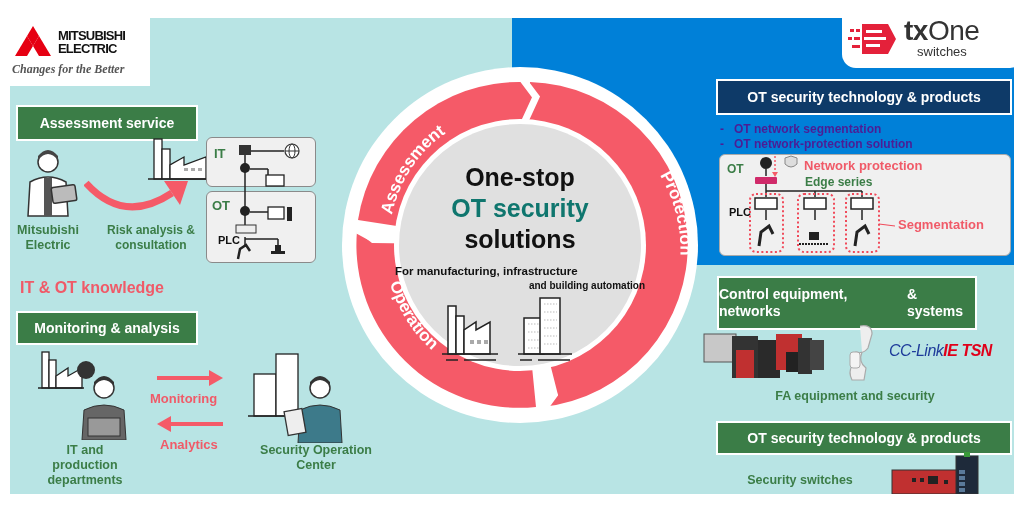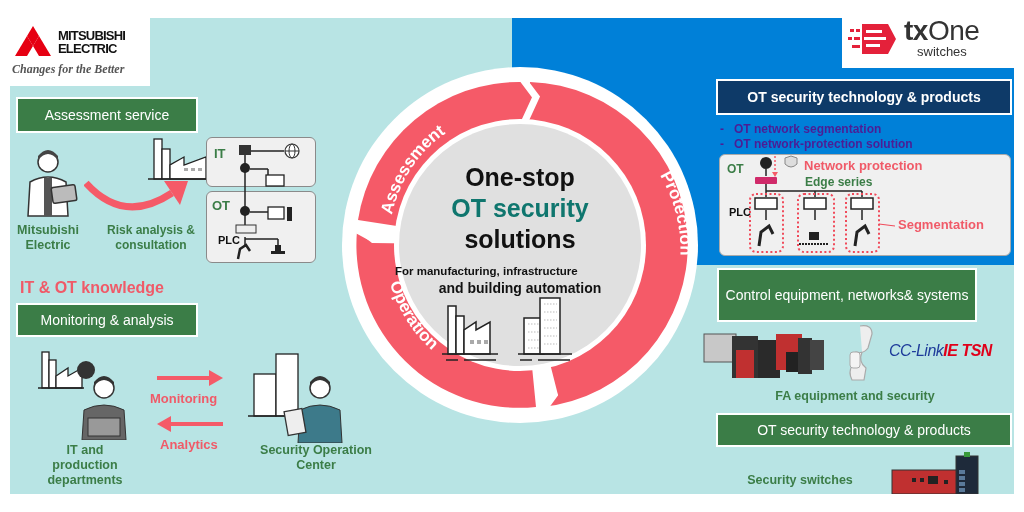--- a/index.html
+++ b/index.html
@@ -3,26 +3,26 @@
 <meta charset="utf-8">
 <style>
   * { box-sizing: border-box; margin: 0; padding: 0; }
   html, body { width: 1024px; height: 512px; background: #ffffff; overflow: hidden; }
   body { position: relative; font-family: "Liberation Sans", "DejaVu Sans", sans-serif; }
   .abs { position: absolute; }
 
   #bg-teal { left: 10px; top: 18px; width: 1004px; height: 476px; background: #b8e4e4; }
   #bg-blue { left: 512px; top: 18px; width: 502px; height: 247px; background: #0080d8; }
   #logo-left-box { left: 0; top: 0; width: 150px; height: 86px; background: #fff; }
-  #logo-right-box { left: 842px; top: 0; width: 182px; height: 68px; background: #fff; }
+  #logo-right-box { left: 842px; top: 0; width: 182px; height: 68px; background: #fff; border-radius: 14px; }
 
   .green-head {
-    position: absolute; background: #3b7d47; color: #fff; font-weight: normal;
+    position: absolute; background: #3b7d47; color: #fff; font-weight: bold;
     border: 2px solid #ffffff; display: flex; align-items: center; justify-content: center;
-    text-align: right; line-height: 1.2;
+    text-align: left; line-height: 1.2; margin-top: 8px;
   }
   .navy-head {
     position: absolute; background: #0e3a68; color: #fff; font-weight: bold;
     border: 2px solid #ffffff; display: flex; align-items: center; justify-content: center;
   }
   .gtext { color: #3b7d47; font-weight: bold; text-align: center; line-height: 1.25; position: absolute; }
   .rtext { color: #f05a68; font-weight: bold; position: absolute; }
   .wtext { color: #4c1d95; font-weight: bold; position: absolute; }
 
   .panel {
@@ -86,21 +86,21 @@
   </defs>
   <text font-size="17" font-weight="bold" fill="#ffffff"><textPath href="#arcA" id="tpA">Assessment</textPath></text>
   <text font-size="17" font-weight="bold" fill="#ffffff"><textPath href="#arcP" id="tpP">Protection</textPath></text>
   <text font-size="17" font-weight="bold" fill="#ffffff"><textPath href="#arcO" id="tpO">Operation</textPath></text>
 </svg>
 
 <div class="abs" style="left:400px;top:163px;width:240px;text-align:center;font-size:25px;font-weight:bold;color:#111">One-stop</div>
 <div class="abs" style="left:400px;top:194px;width:240px;text-align:center;font-size:25px;font-weight:bold;color:#0f766e">OT security</div>
 <div class="abs" style="left:400px;top:225px;width:240px;text-align:center;font-size:25px;font-weight:bold;color:#111">solutions</div>
 <div class="abs" style="left:395px;top:265px;width:250px;text-align:left;font-size:11.5px;font-weight:bold;color:#111">For manufacturing, infrastructure</div>
-<div class="abs" style="left:395px;top:280px;width:250px;text-align:center;font-size:14px;font-weight:bold;color:#111">and building automation</div>
+<div class="abs" style="left:395px;top:280px;width:250px;text-align:right;font-size:10px;font-weight:bold;color:#111">and building automation</div>
 
 <svg class="abs" style="left:440px;top:290px" width="150" height="75" viewBox="0 0 150 75">
   <g fill="#fff" stroke="#222" stroke-width="1.5">
     <rect x="8" y="16" width="8" height="48"></rect>
     <rect x="16" y="26" width="8" height="38"></rect>
     <path d="M 24 64 L 24 40 L 36 32 L 36 40 L 50 32 L 50 64 Z"></path>
     <rect x="84" y="28" width="20" height="36"></rect>
     <rect x="100" y="8" width="20" height="56"></rect>
   </g>
   <g fill="#aaa">

